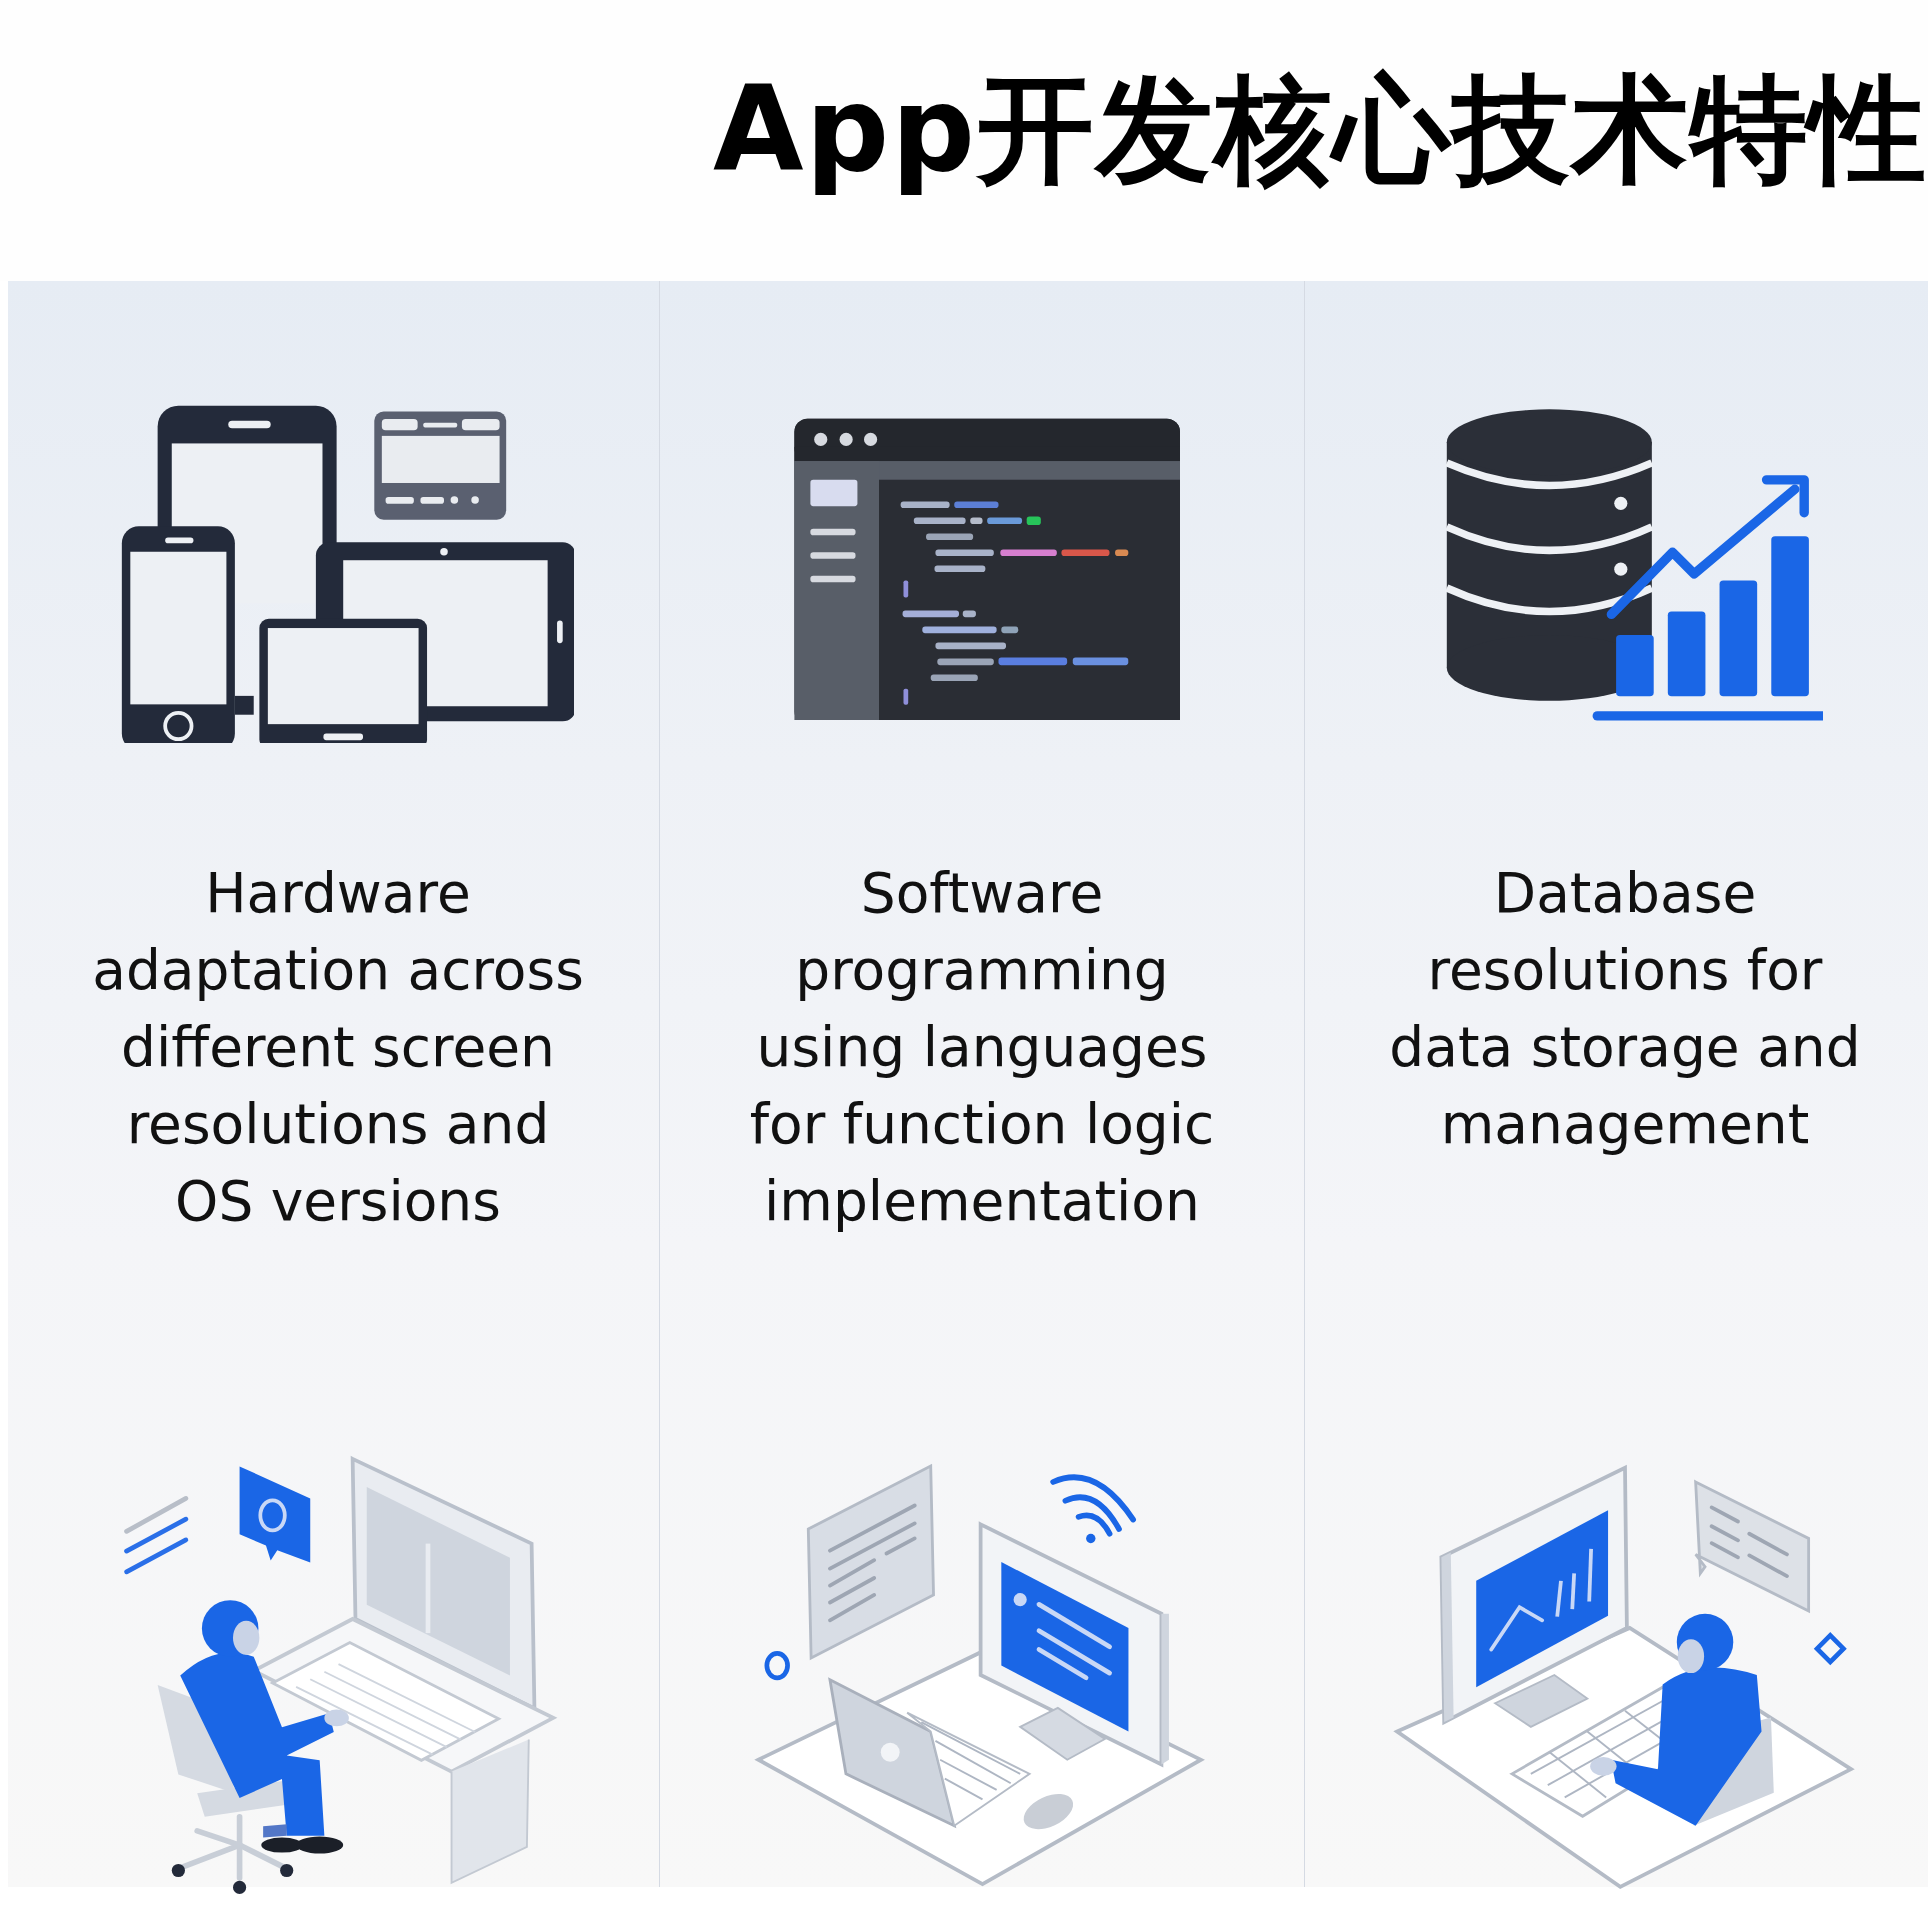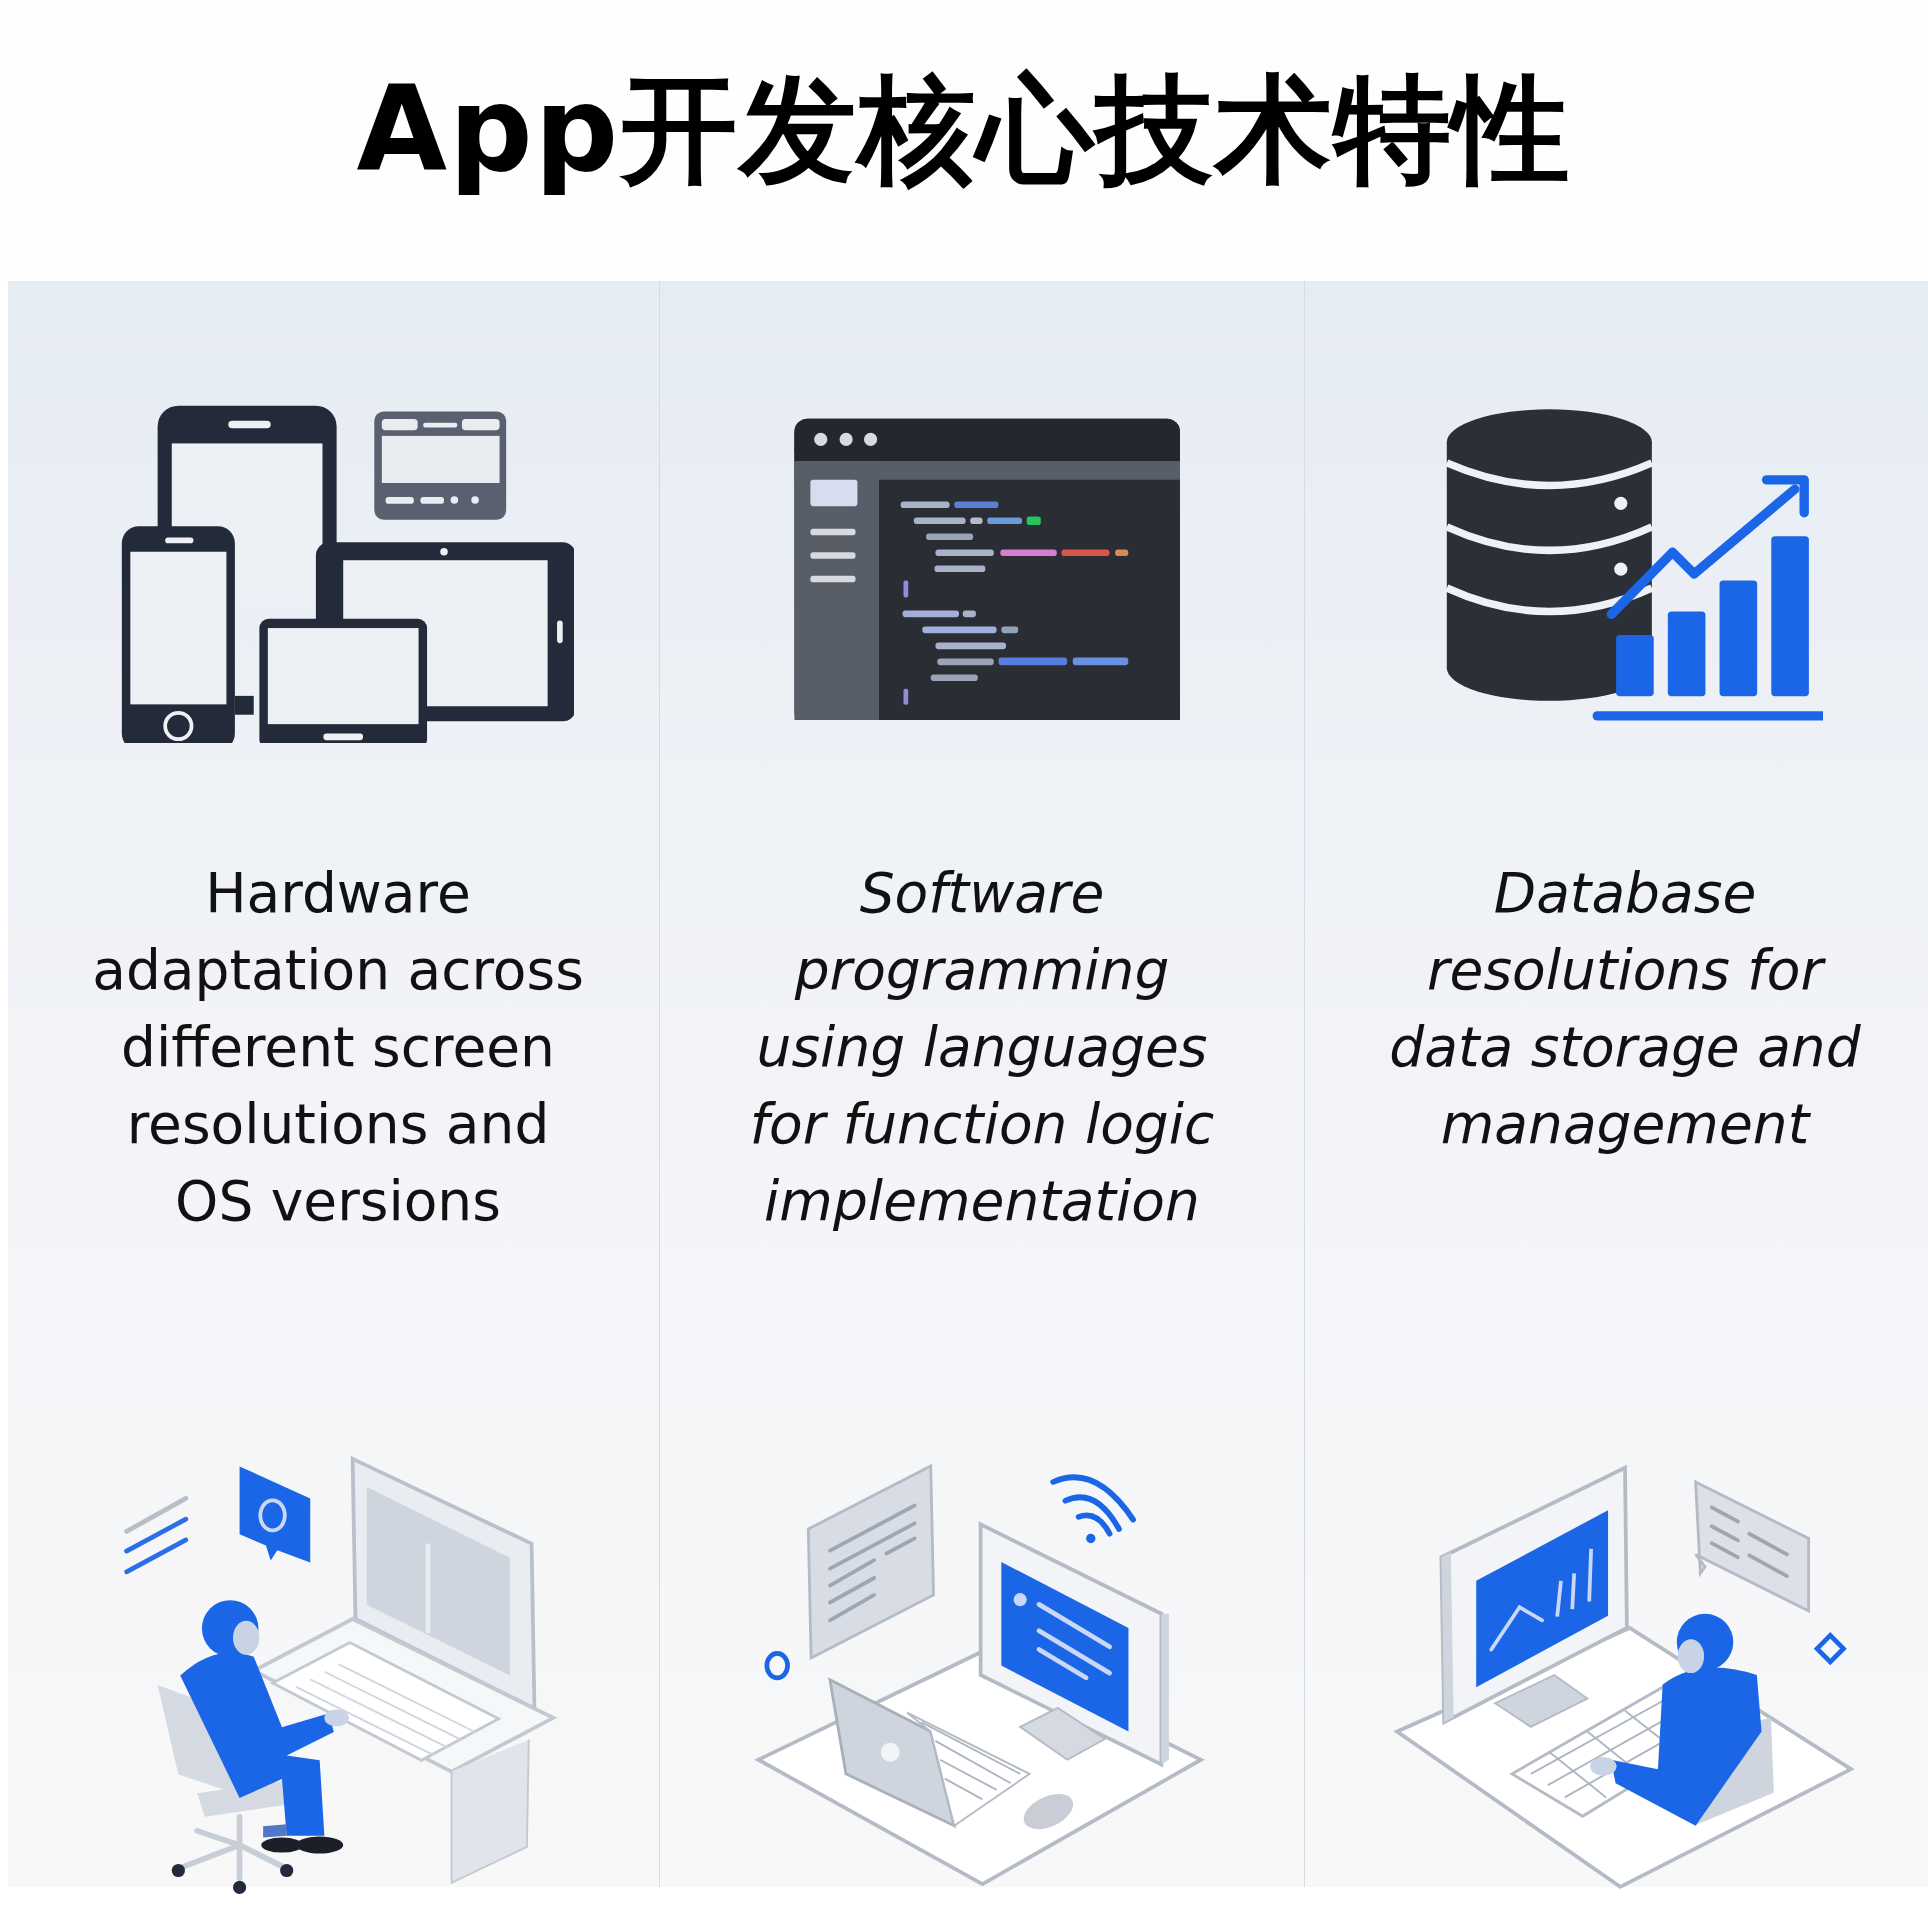--- a/index.html
+++ b/index.html
@@ -4,21 +4,21 @@
 <style>
   html, body { margin: 0; padding: 0; }
   body {
     width: 1928px; height: 1928px; overflow: hidden;
     background: #ffffff;
     font-family: "DejaVu Sans", "Liberation Sans", sans-serif;
     color: #111;
   }
   .header {
     height: 281px;
-    display: flex; align-items: center; justify-content: center;
+    display: flex; align-items: center; justify-content: flex-end;
     background: #fefefe;
   }
   .title {
     font-family: "DejaVu Sans", sans-serif;
     font-weight: bold;
     font-size: 117px;
     letter-spacing: 1.9px;
     margin-top: -19px;
     color: #000;
   }
@@ -27,21 +27,21 @@
     width: 1928px; height: 1606px;
     display: flex;
     background: linear-gradient(180deg, #e6ecf4 0%, #eef1f6 30%, #f4f5f8 60%, #f8f8f8 100%);
     padding-left: 9px;
   }
   .col {
     flex: 0 0 auto;
     position: relative;
     height: 100%;
   }
-  .col + .col { border-left: 1.9px solid #d5dae3; font-style: italic; }
+  .col + .col { border-left: 1.9px solid #d5dae3; }
   .col1 { width: 642px; }
   .col2 { width: 644px; }
   .col3 { width: 640px; }
   .icon-top {
     position: absolute; left: 0; right: 0; top: 104px; height: 358px;
     display: flex; justify-content: center; align-items: center;
   }
   .desc {
     position: absolute; left: 19px; right: 19px; top: 574px;
     text-align: center;

